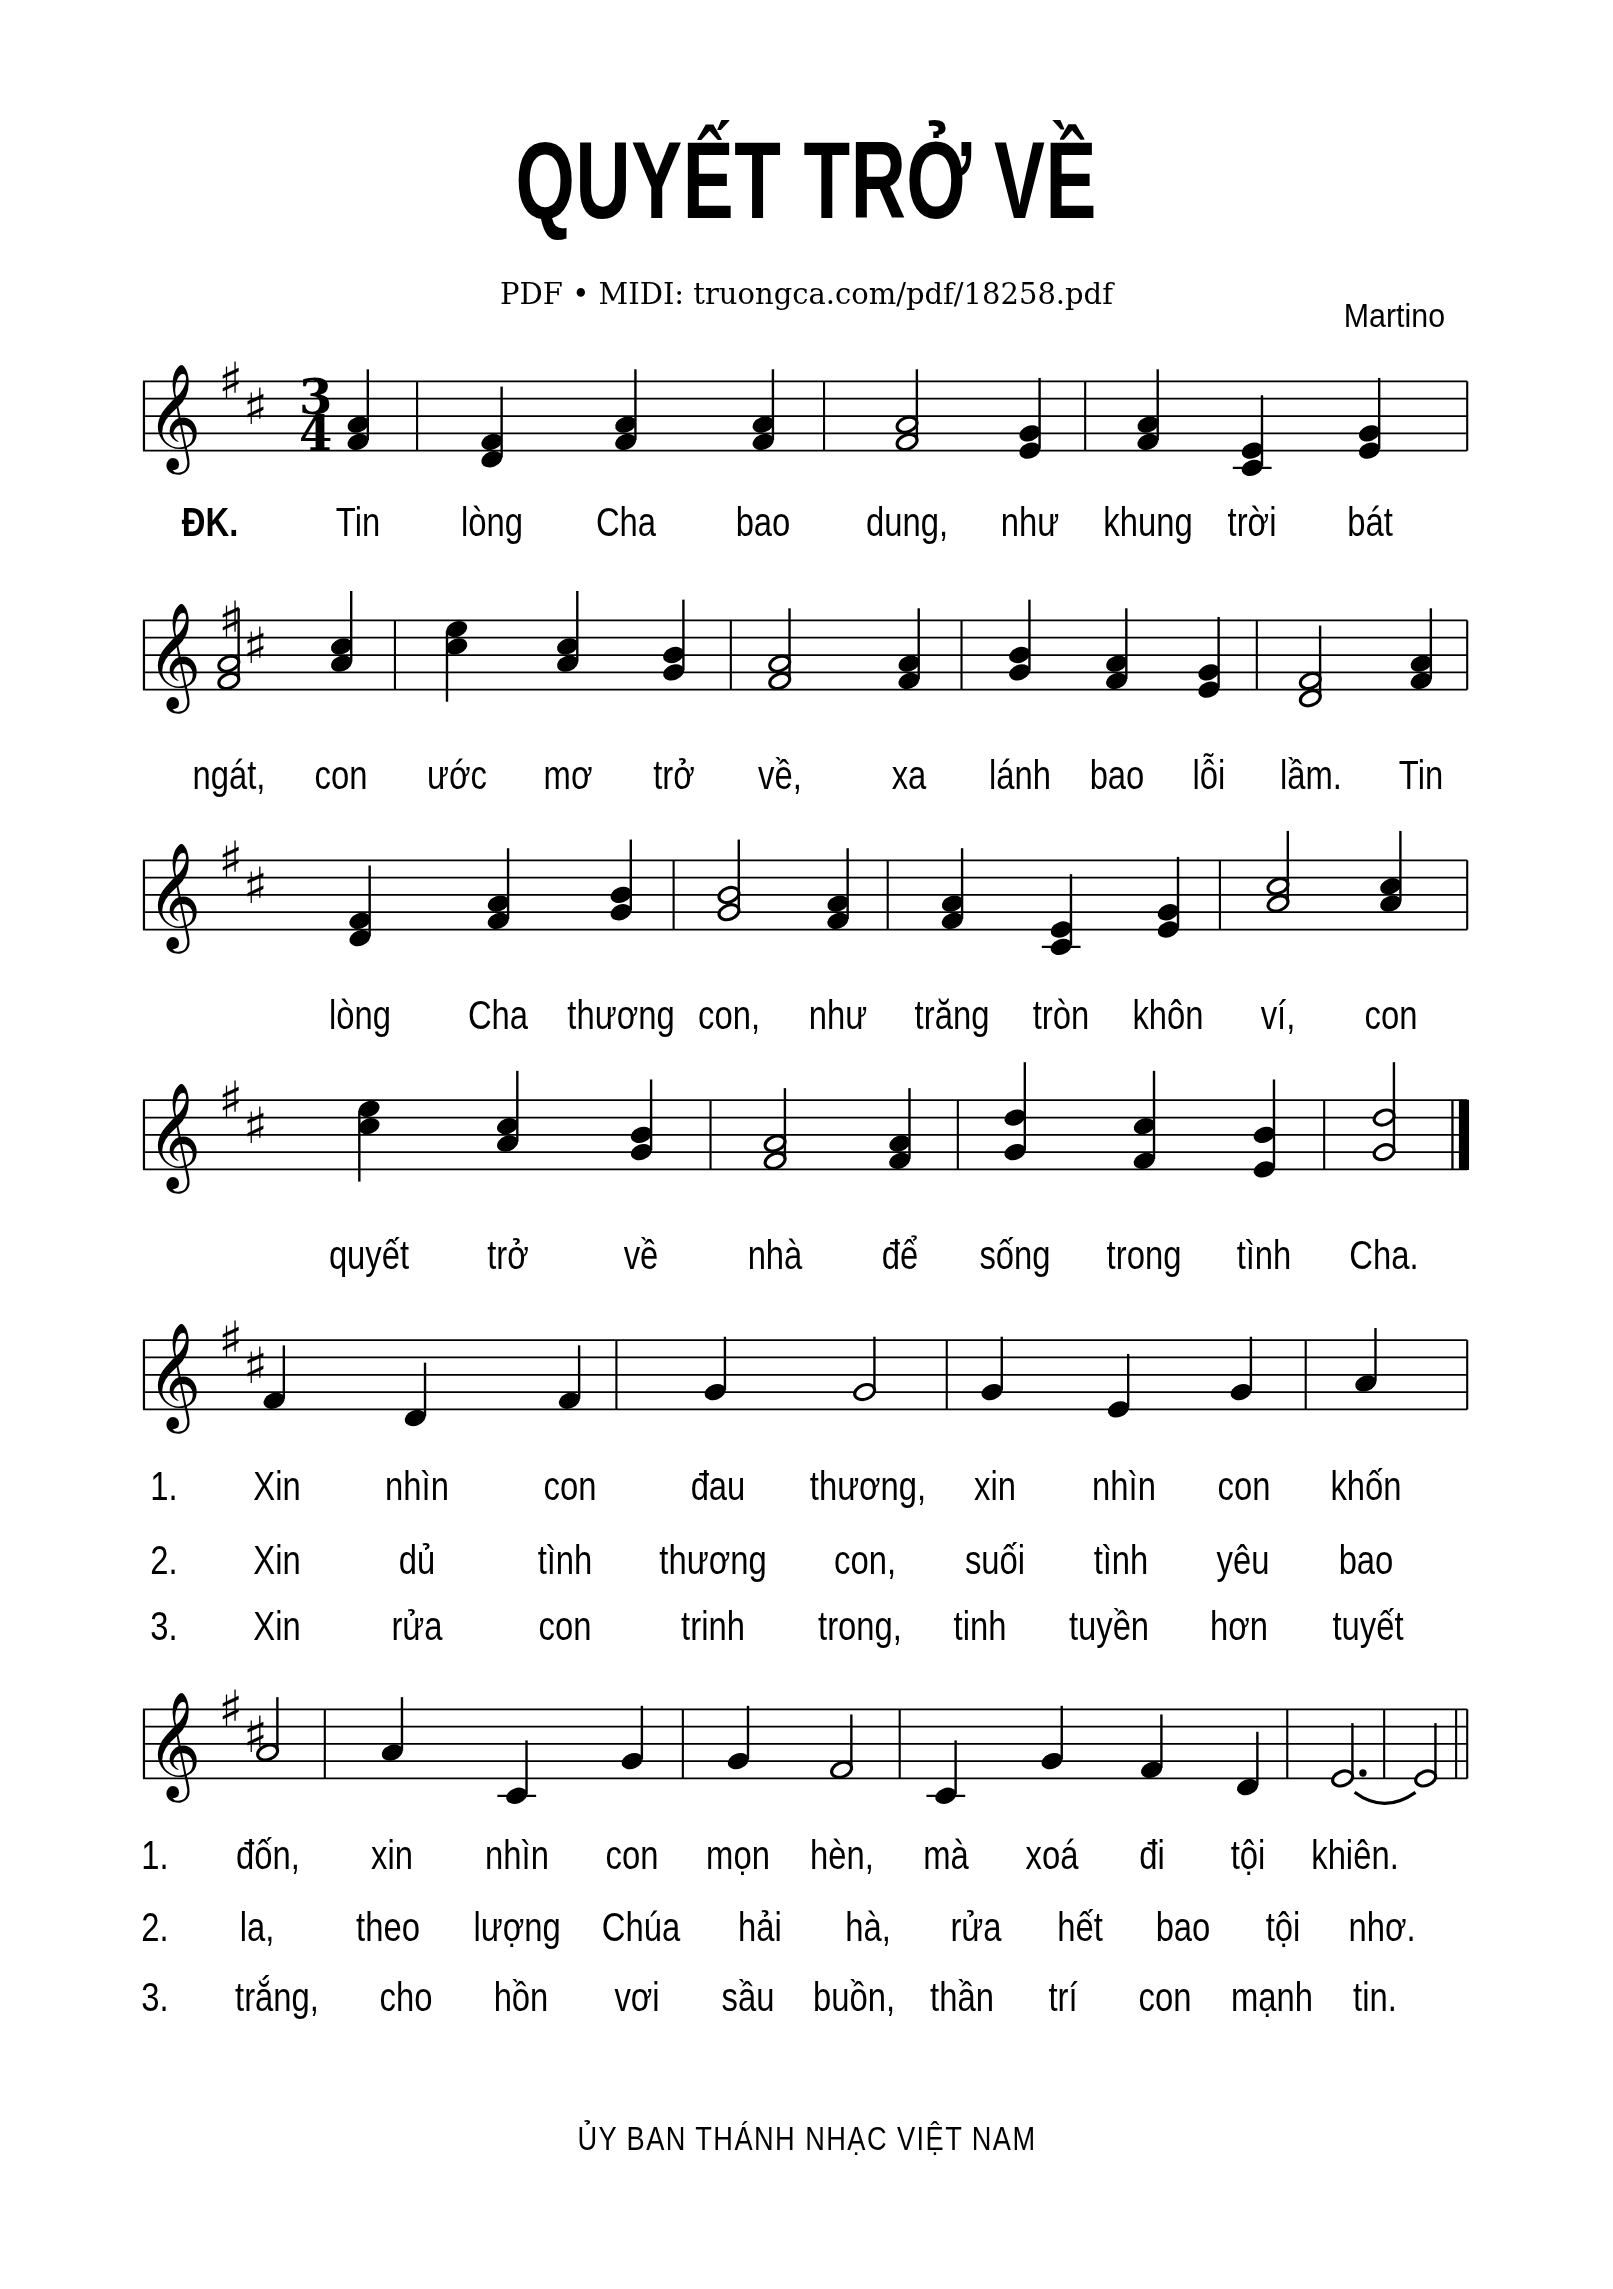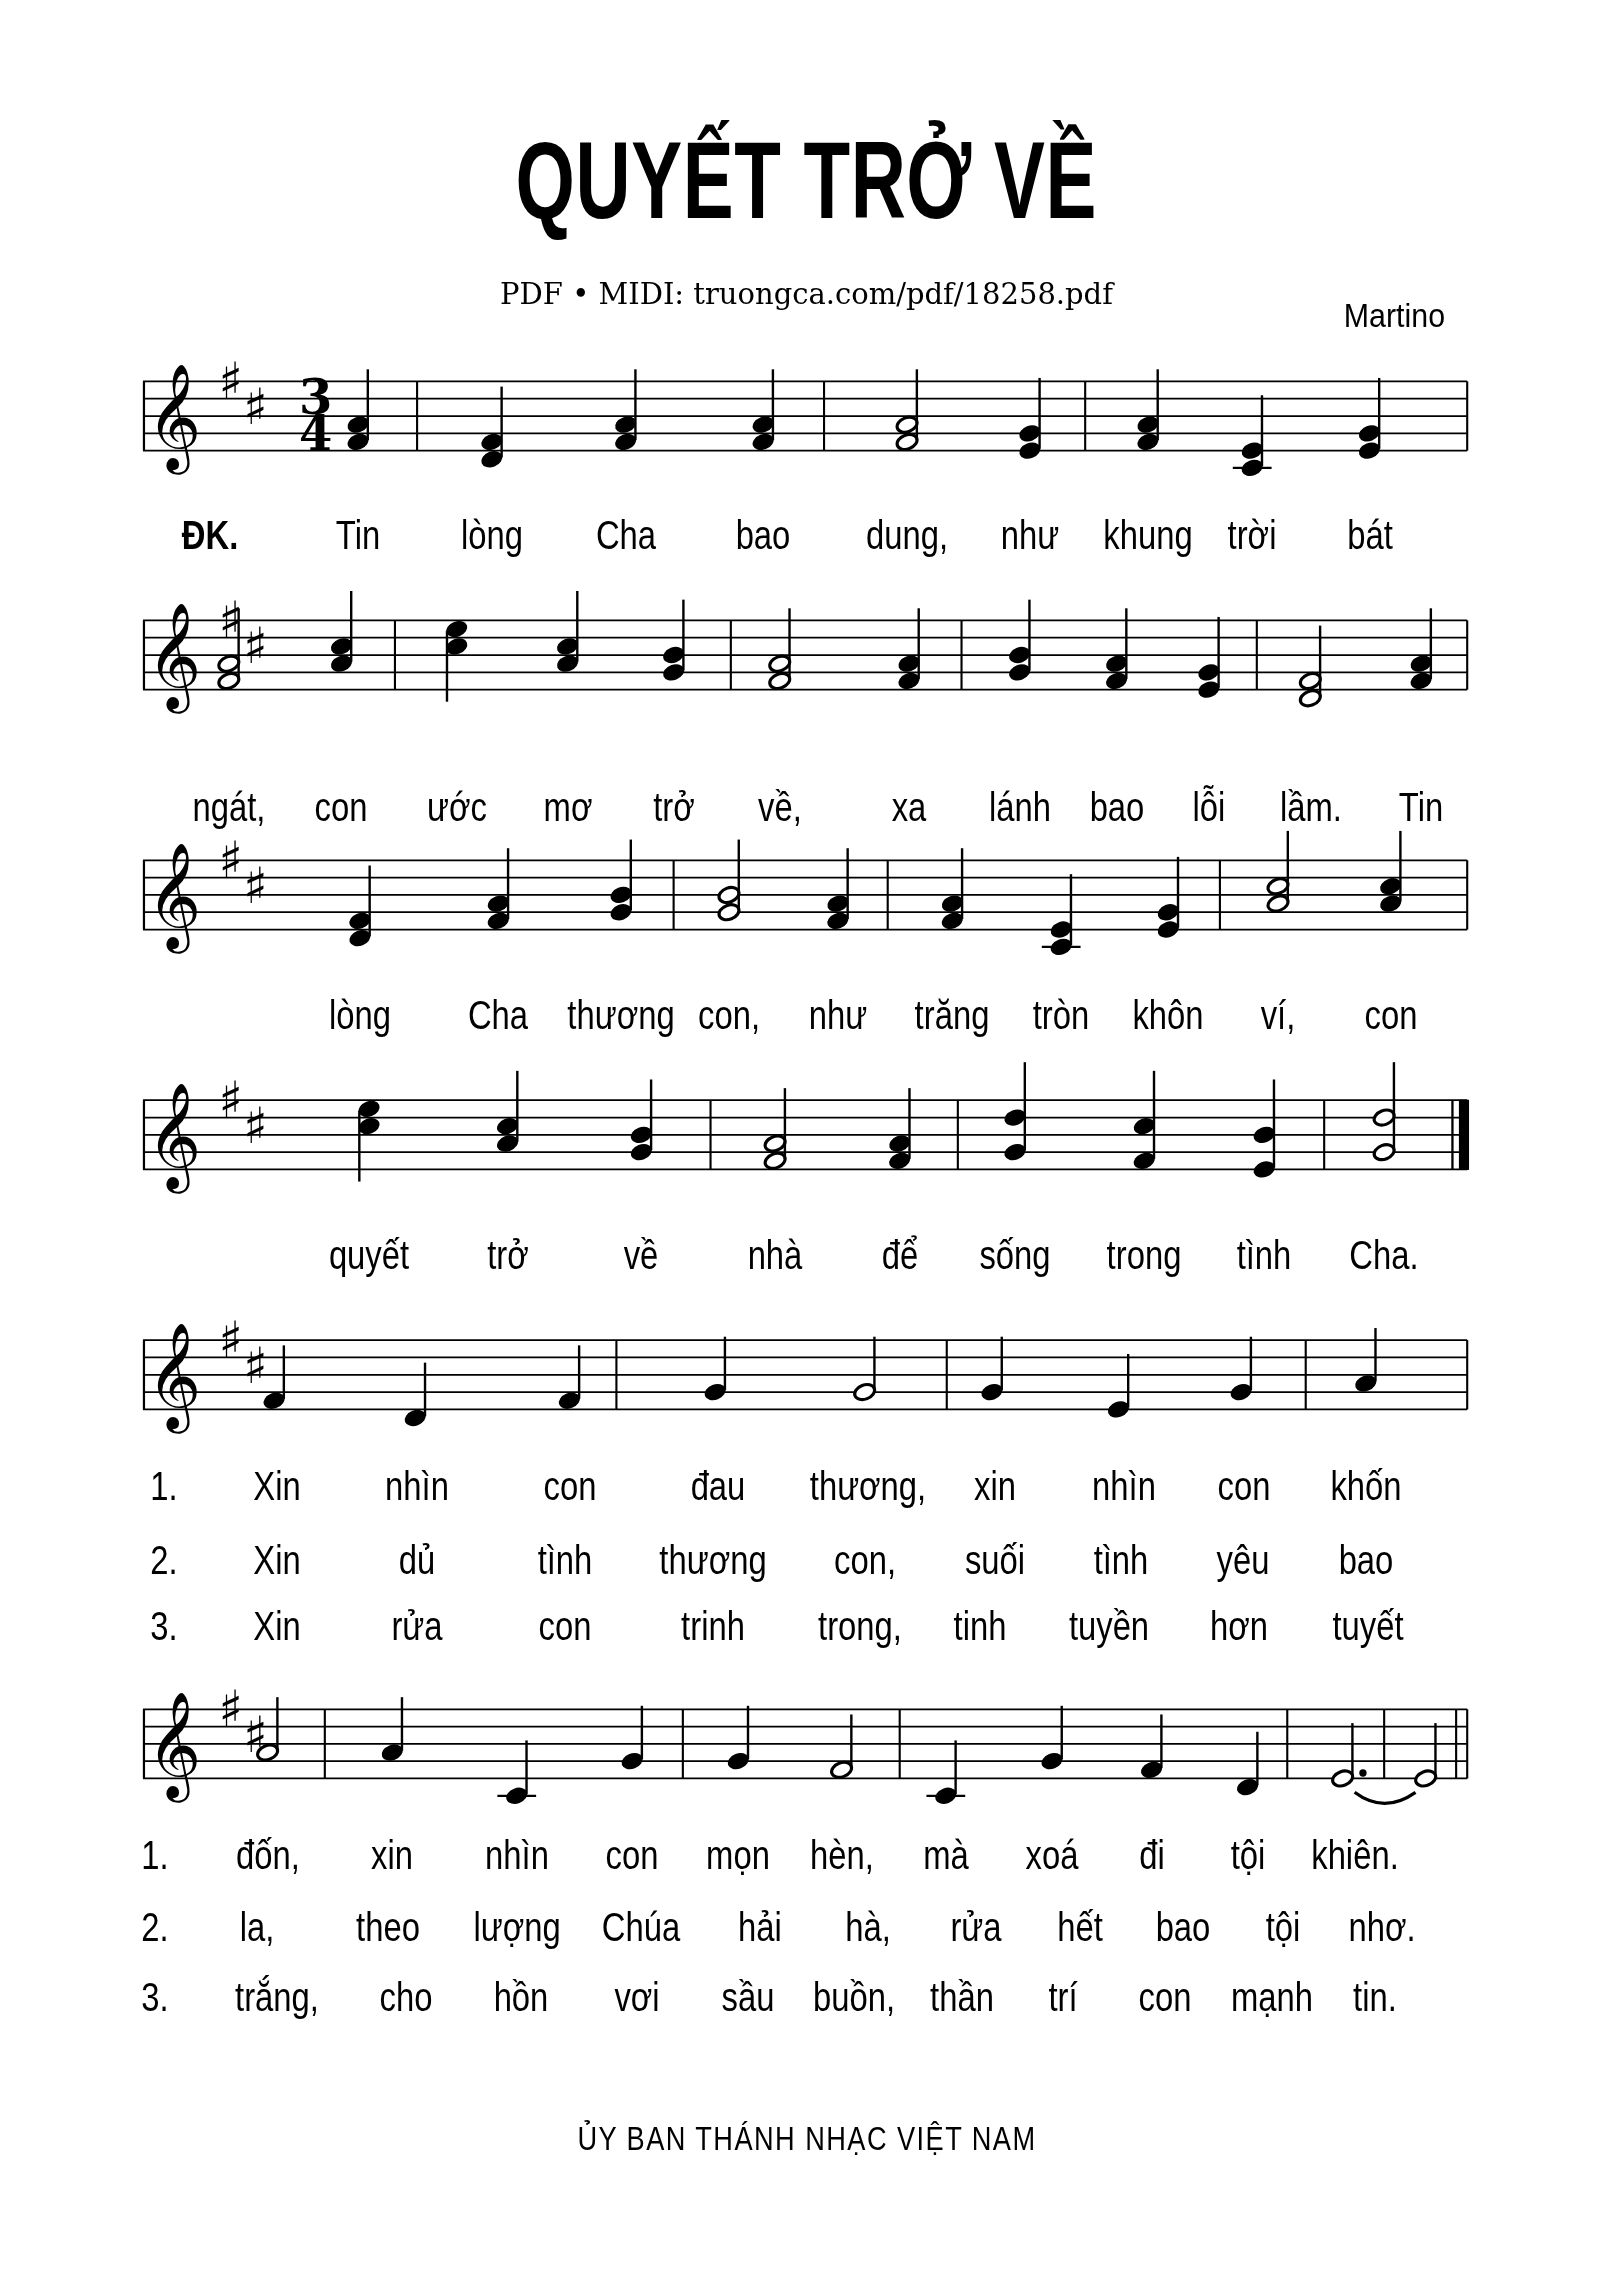--- a/index.html
+++ b/index.html
@@ -294,33 +294,33 @@
         <ellipse cx="1455" cy="1927" rx="11.2" ry="7.6" transform="rotate(-21 1455 1927)" fill="#ffffff" stroke="#000000" stroke-width="3.4"></ellipse>
         <circle cx="1477" cy="1921" r="4" fill="#000000"></circle>
         <line x1="1465.6" y1="1925" x2="1465.6" y2="1867" stroke="#000000" stroke-width="2.6"></line>
         <ellipse cx="1545" cy="1927" rx="11.2" ry="7.6" transform="rotate(-21 1545 1927)" fill="#ffffff" stroke="#000000" stroke-width="3.4"></ellipse>
         <line x1="1555.6" y1="1925" x2="1555.6" y2="1867" stroke="#000000" stroke-width="2.6"></line>
         <path d="M 1468 1942 Q 1500 1966 1534 1942" fill="none" stroke="#000000" stroke-width="3.5"></path>
       </g>
     </svg>
 
   <div id="lyrics-root">
-      <div class="lyric-line" style="top: 513px;">
+      <div class="lyric-line" style="top: 500px;">
         <span class="lyric-word b" style="left: 210px;">ĐK.</span>
         <span class="lyric-word" style="left: 358px;">Tin</span>
         <span class="lyric-word" style="left: 492px;">lòng</span>
         <span class="lyric-word" style="left: 626px;">Cha</span>
         <span class="lyric-word" style="left: 763px;">bao</span>
         <span class="lyric-word" style="left: 907px;">dung,</span>
         <span class="lyric-word" style="left: 1030px;">như</span>
         <span class="lyric-word" style="left: 1148px;">khung</span>
         <span class="lyric-word" style="left: 1252px;">trời</span>
         <span class="lyric-word" style="left: 1370px;">bát</span>
       </div>
-      <div class="lyric-line" style="top: 753px; margin-top: 32px;">
+      <div class="lyric-line" style="top: 753px;">
         <span class="lyric-word" style="left: 229px;">ngát,</span>
         <span class="lyric-word" style="left: 341px;">con</span>
         <span class="lyric-word" style="left: 457px;">ước</span>
         <span class="lyric-word" style="left: 568px;">mơ</span>
         <span class="lyric-word" style="left: 674px;">trở</span>
         <span class="lyric-word" style="left: 780px;">về,</span>
         <span class="lyric-word" style="left: 909px;">xa</span>
         <span class="lyric-word" style="left: 1020px;">lánh</span>
         <span class="lyric-word" style="left: 1117px;">bao</span>
         <span class="lyric-word" style="left: 1209px;">lỗi</span>

